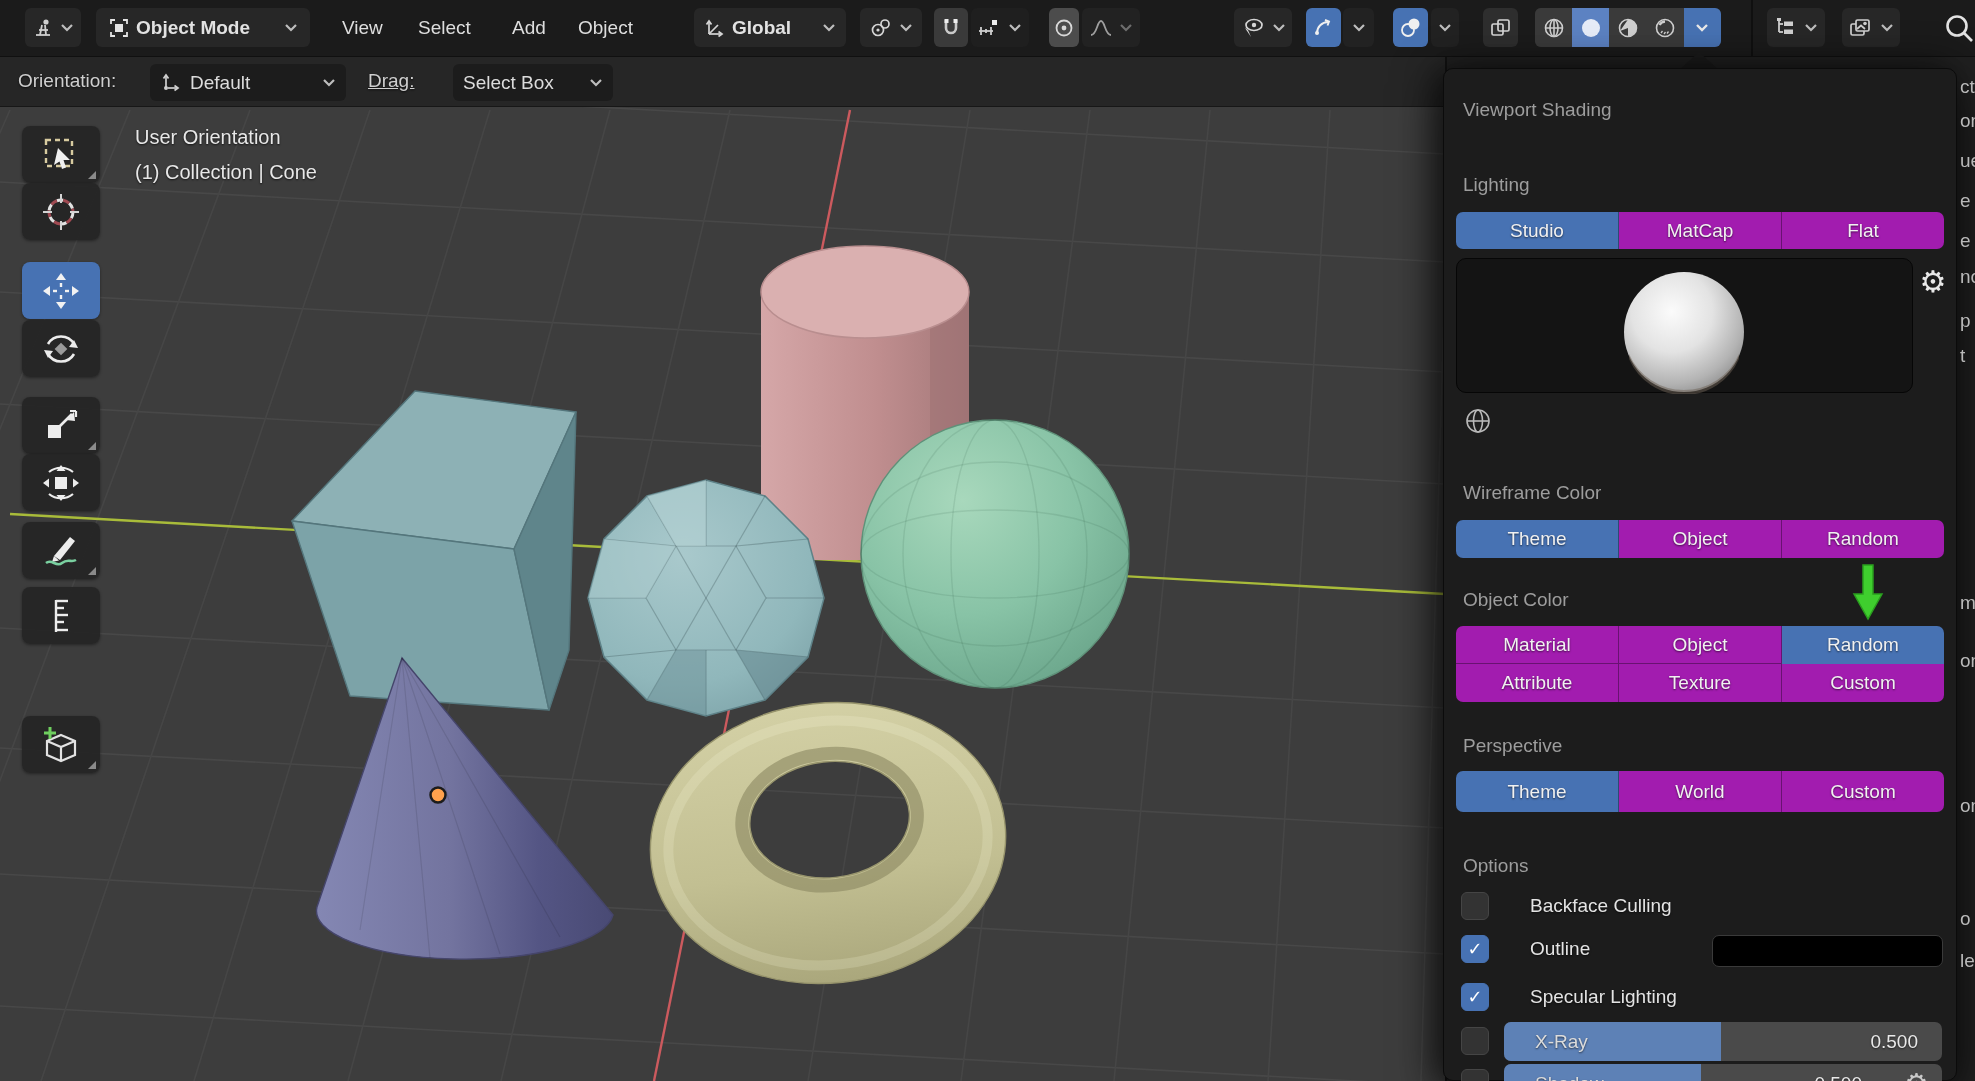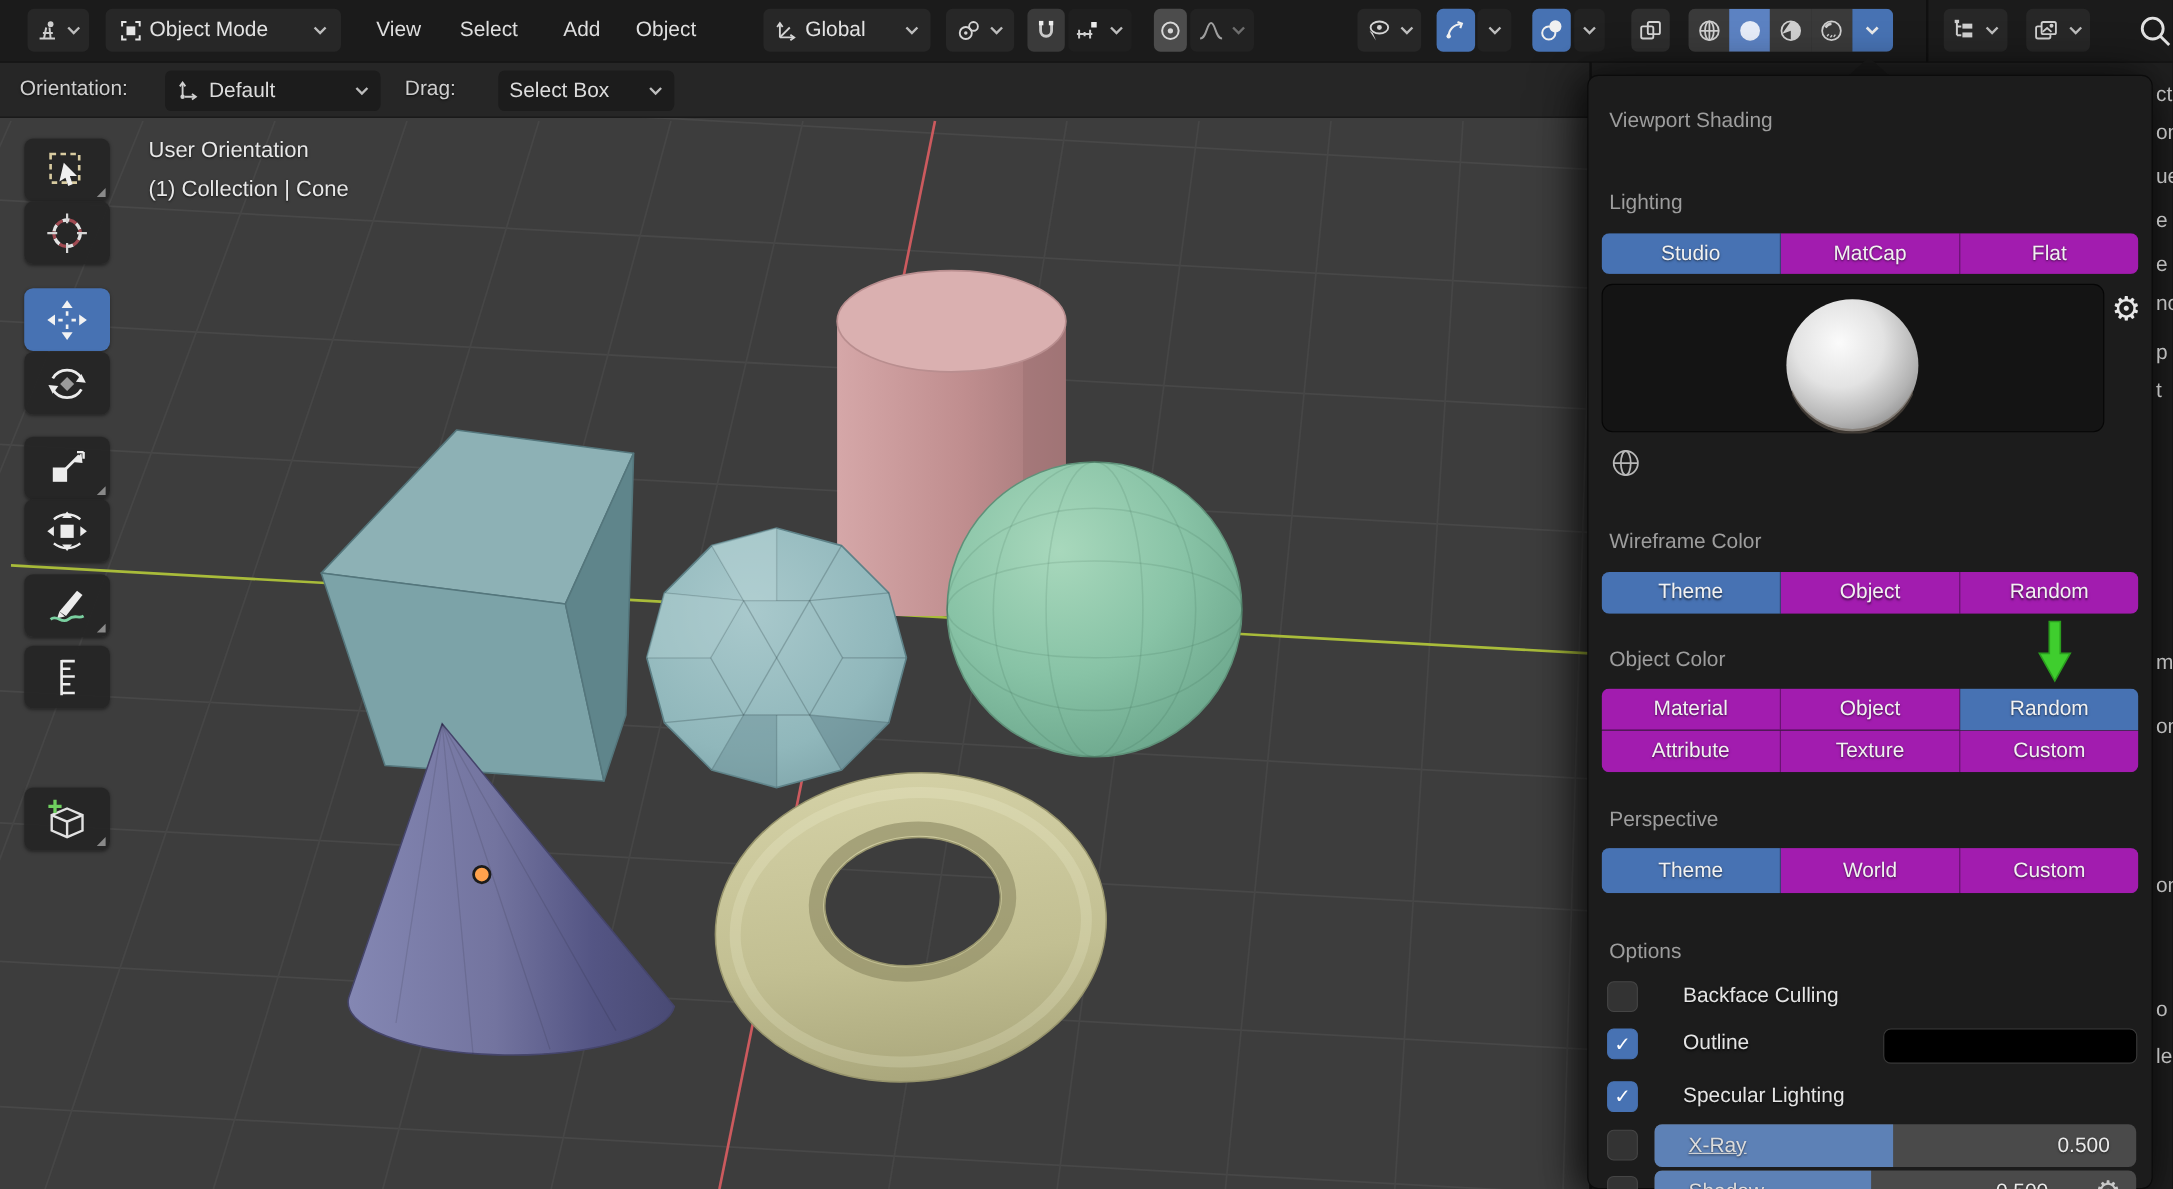--- a/index.html
+++ b/index.html
@@ -2,21 +2,21 @@
 <html><head>
 <meta charset="utf-8">
 <style>
   * { margin:0; padding:0; box-sizing:border-box; }
   html,body { width:1975px; height:1081px; overflow:hidden; background:#111; }
   body { font-family:"Liberation Sans","DejaVu Sans",sans-serif; }
   #root { position:absolute; inset:0; width:1975px; height:1081px; background:#1b1b1b; }
   .abs { position:absolute; }
   .txt { color:#dedede; font-size:19px; text-shadow:0 1px 2px rgba(0,0,0,.7); white-space:nowrap; }
   .btn { position:absolute; top:8px; height:39px; background:#272727; border-radius:6px;
-         display:flex; align-items:center; justify-content:center; gap:6px; cursor:default; }
+         display:flex; align-items:center; justify-content:center; gap:6px; cursor:default;font-weight:bold; }
   .btn.toggle-on { background:#4772b3; }
   .menu-item { position:absolute; top:8px; height:39px; display:flex; align-items:center;
                color:#dedede; font-size:19px; padding:0 6px; border-radius:5px; }
   .chev { width:14px; height:9px; flex:0 0 auto; }
   .row2field { position:absolute; top:64px; height:37px; background:#1c1c1c; border-radius:6px;
                display:flex; align-items:center; gap:8px; padding:0 10px; color:#dcdcdc; font-size:19px; }
   .toolbtn { position:absolute; left:22px; width:78px; height:57px; background:rgba(37,37,37,.96);
              border-radius:8px; display:flex; align-items:center; justify-content:center;
              box-shadow:0 1px 3px rgba(0,0,0,.4); }
   .toolbtn.active { background:#4772b3; }
@@ -34,21 +34,21 @@
   .seg:last-child { border-right:none; }
   .seg.active { background:#4772b3; }
   .chkrow { position:absolute; left:17px; display:flex; align-items:center; gap:13px; }
   .chk { width:28px; height:28px; border-radius:6px; background:#333; border:1px solid #454545; flex:0 0 auto;
          display:flex; align-items:center; justify-content:center; color:#fff; font-size:18px; font-weight:bold; }
   .chk.on { background:#4772b3; border-color:#4772b3; }
   .chklabel { color:#e4e4e4; font-size:19px; text-shadow:0 1px 2px rgba(0,0,0,.6); white-space:nowrap;margin-left:28px; }
   .slider { position:absolute; left:60px; width:438px; height:39px; background:#4a4a4a; border-radius:7px;
             overflow:hidden; display:flex; align-items:center; }
   .slider .fill { position:absolute; left:0; top:0; bottom:0; background:#5d81b6; }
-  .slider .slabel { position:relative; margin-left:31px; color:#dcdcdc; font-size:19px; text-shadow:0 1px 2px rgba(0,0,0,.6);text-decoration:underline; }
+  .slider .slabel { position:relative; margin-left:31px; color:#dcdcdc; font-size:19px; text-shadow:0 1px 2px rgba(0,0,0,.6); }
   .slider .sval { position:absolute; right:24px; color:#e9e9e9; font-size:19px; text-shadow:0 1px 2px rgba(0,0,0,.6); }
   .frag { position:absolute; left:1960px; color:#b9b9b9; font-size:19px; white-space:nowrap; }
   svg { display:block; }
 </style>
 </head>
 <body>
 
 <div id="root">
 
   <svg class="abs" style="left:0;top:107px;" width="1445" height="974" viewBox="0 0 1445 974">
@@ -395,21 +395,21 @@
           <polyline points="3.5,6.5 6,3 8.5,6.5"></polyline>
         <circle cx="6" cy="16" r="2" fill="#cfcfcf" stroke="none"></circle>
         <line x1="8" y1="16" x2="17" y2="16"></line>
           <polyline points="14.5,13.5 18,16 14.5,18.5"></polyline>
       </svg>
       <span style="flex:1;">Default</span>
       <svg class="chev" viewBox="0 0 14 9">
           <polyline points="2,2 7,7 12,2" fill="none" stroke="#bdbdbd" stroke-width="2.2"></polyline>
         </svg>
     </div>
-    <span class="abs txt" style="left:368px;top:13px;color:#cfcfcf;">Drag:</span>
+    <span class="abs txt" style="left:368px;top:13px;color:#cfcfcf;text-decoration:underline;">Drag:</span>
     <div class="row2field" style="left:453px;width:160px;top:7px;">
       <span style="flex:1;">Select Box</span>
       <svg class="chev" viewBox="0 0 14 9">
           <polyline points="2,2 7,7 12,2" fill="none" stroke="#bdbdbd" stroke-width="2.2"></polyline>
         </svg>
     </div>
   </div>
 
   <div class="abs" style="left:1447px;top:57px;width:528px;height:1024px;background:#212121;"></div>
   <div class="abs" style="left:1445px;top:57px;width:2px;height:1024px;background:#131313;"></div>

